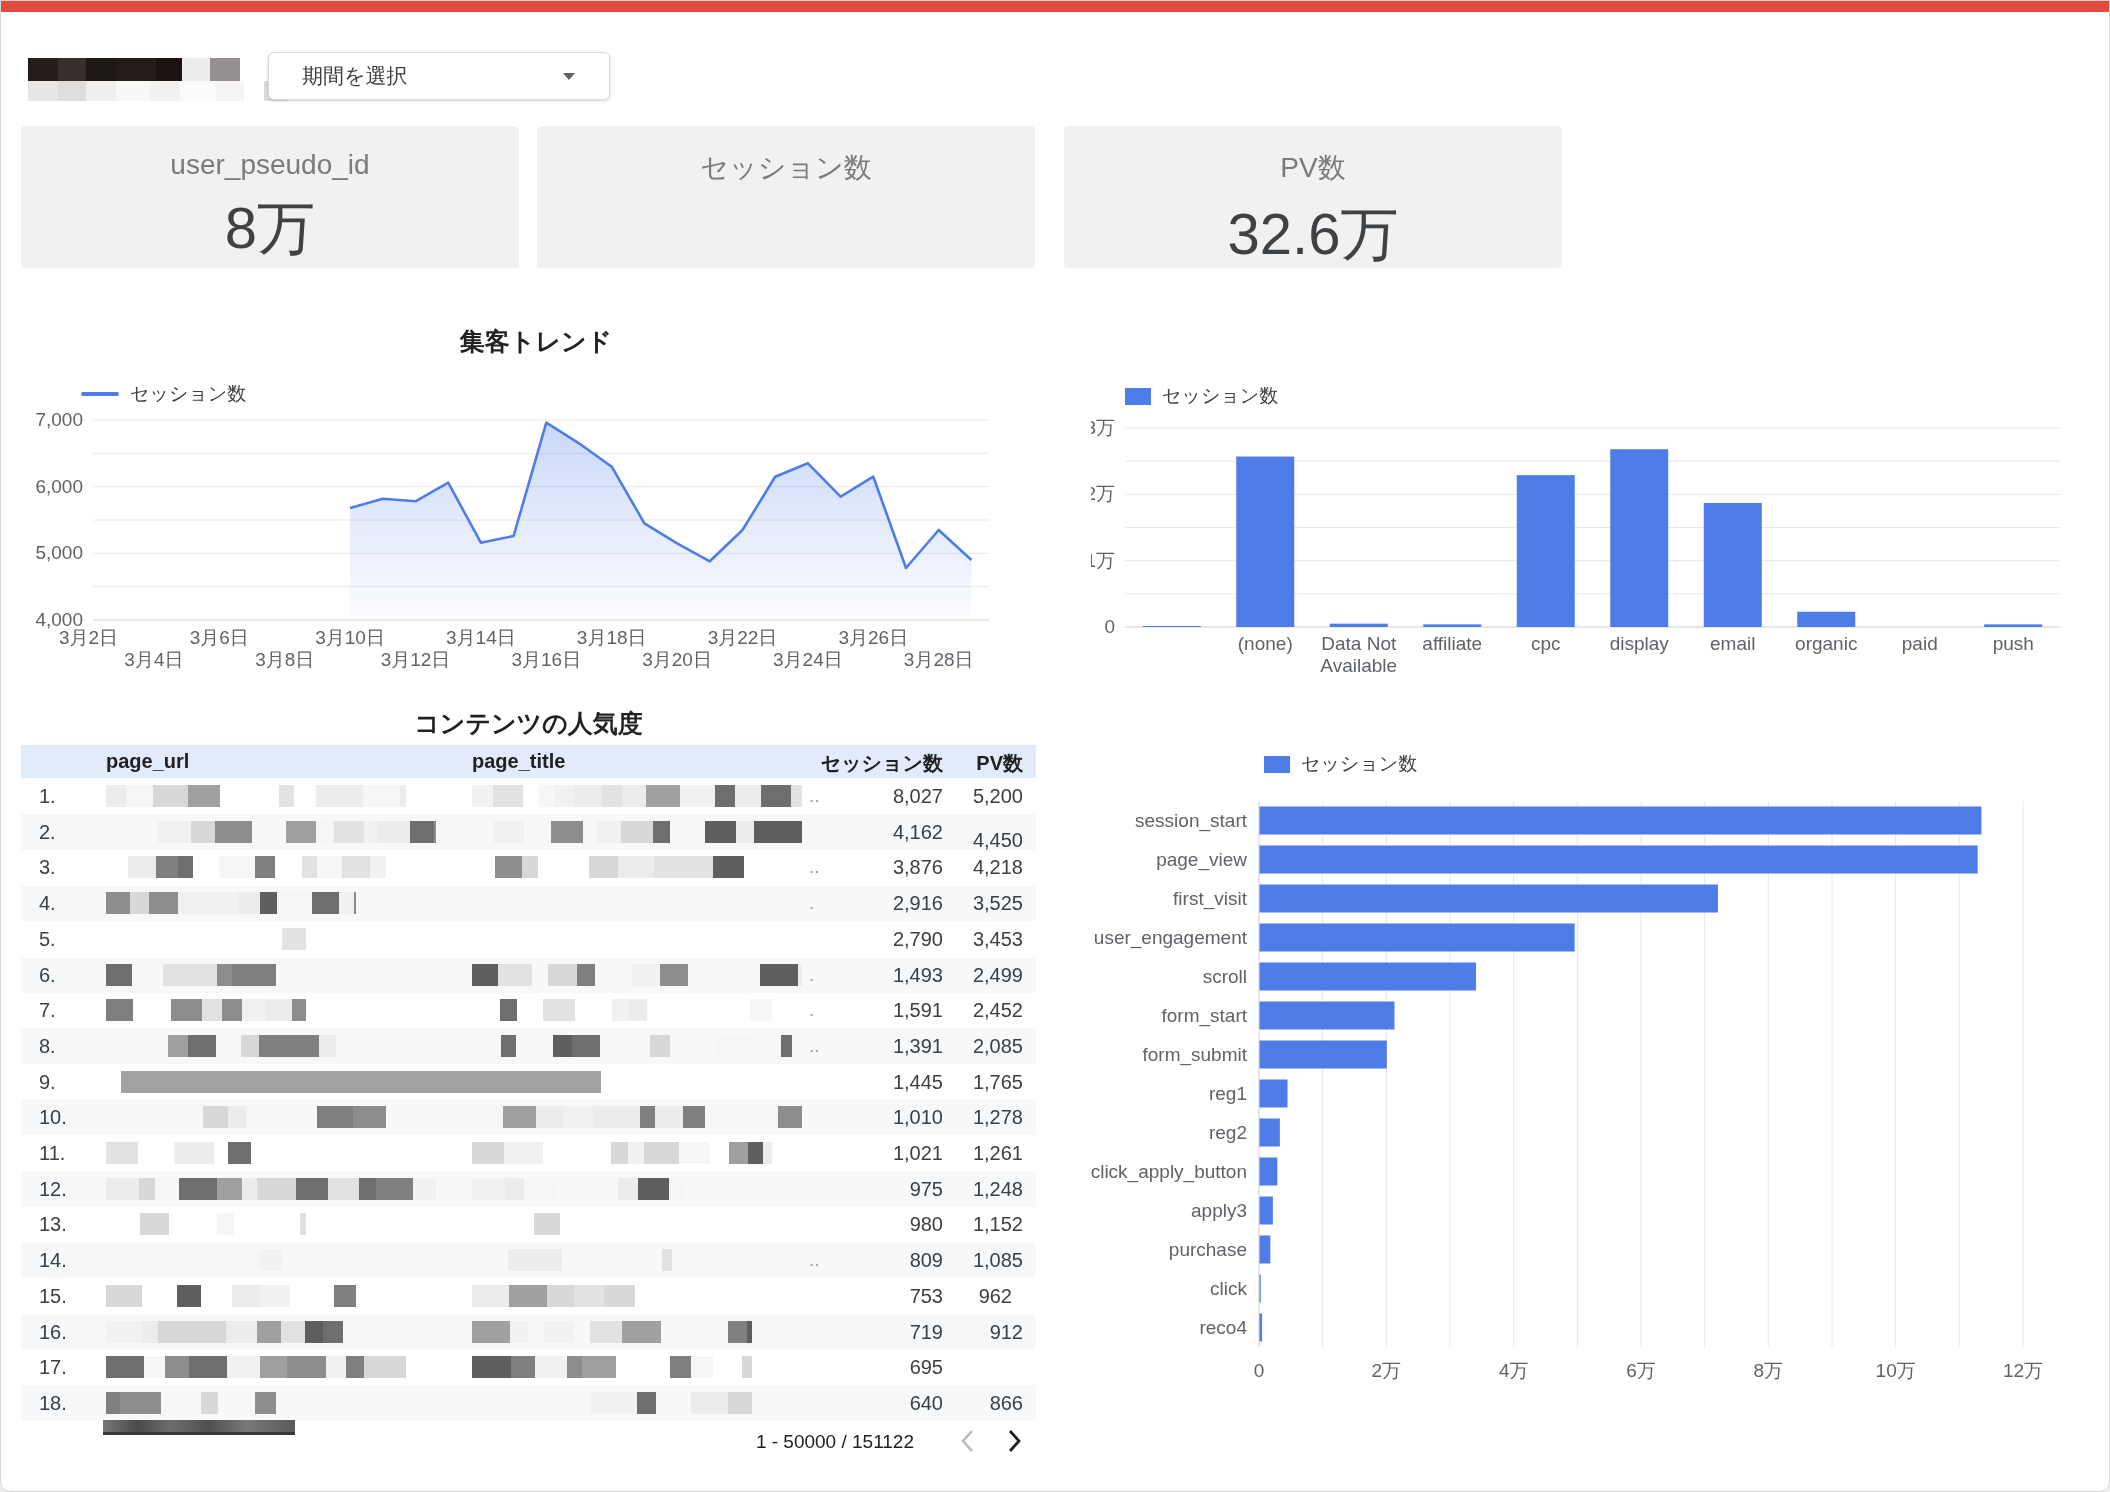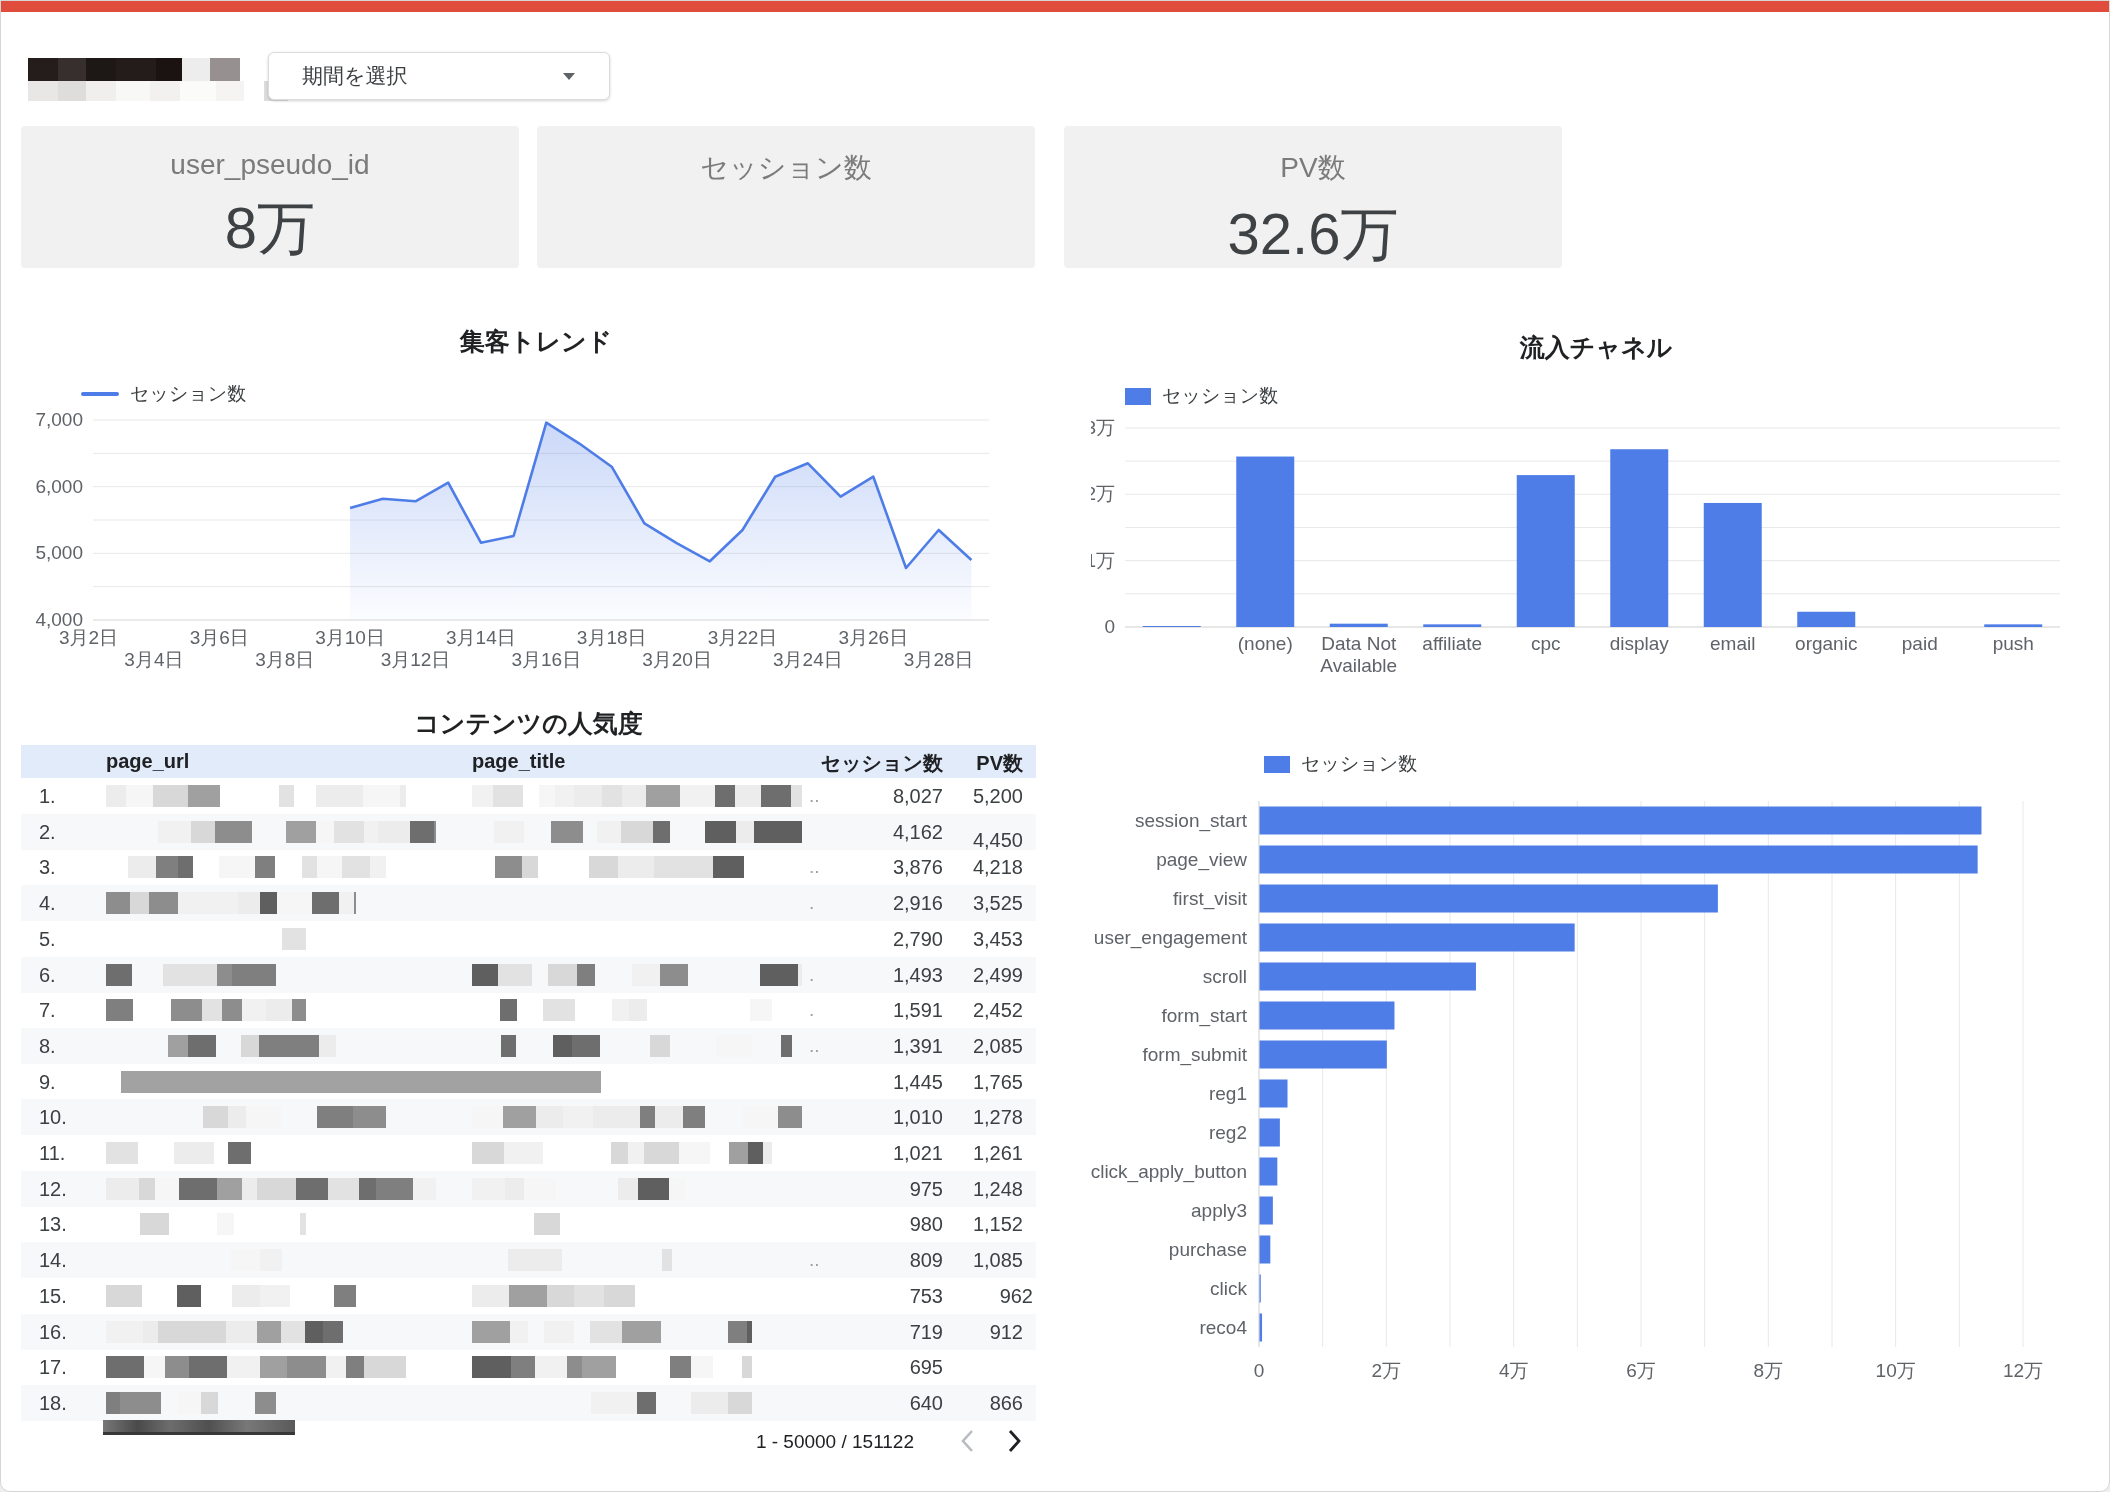--- a/index.html
+++ b/index.html
@@ -131,21 +131,20 @@
         <text x="515.3000000000001" y="347" text-anchor="middle" font-size="19" fill="#5f6368" font-weight="normal">3月16日</text>
         <text x="646.1" y="347" text-anchor="middle" font-size="19" fill="#5f6368" font-weight="normal">3月20日</text>
         <text x="776.9000000000001" y="347" text-anchor="middle" font-size="19" fill="#5f6368" font-weight="normal">3月24日</text>
         <text x="907.7" y="347" text-anchor="middle" font-size="19" fill="#5f6368" font-weight="normal">3月28日</text>
         <path d="M319.1,189.0L351.8,179.7L384.5,182.3L417.2,163.7L449.9,223.7L482.6,217.0L515.3,103.7L548.0,124.3L580.7,147.7L613.4,204.3L646.1,224.3L678.8,242.3L711.5,211.0L744.2,157.7L776.9,144.3L809.6,177.7L842.3,157.7L875.0,249.0L907.7,211.0L940.4,241.0L940.4,301L319.1,301Z" fill="url(#trendGrad)" stroke="none"></path>
         <path d="M319.1,189.0L351.8,179.7L384.5,182.3L417.2,163.7L449.9,223.7L482.6,217.0L515.3,103.7L548.0,124.3L580.7,147.7L613.4,204.3L646.1,224.3L678.8,242.3L711.5,211.0L744.2,157.7L776.9,144.3L809.6,177.7L842.3,157.7L875.0,249.0L907.7,211.0L940.4,241.0" fill="none" stroke="#4f7de8" stroke-width="2.6" stroke-linejoin="round"></path>
       </svg>
   </div>
 
   <div class="chart" style="left:1090px;top:318px;width:1010px;height:372px">
-    <div class="chart-title" style="top:12px">流入チャネル</div>
     <div class="legend" style="left:34px;top:64px">
       <span class="sqswatch"></span>
       <span>セッション数</span>
     </div>
     <svg id="svg-channels" width="1010" height="372">
         <g>
           <line x1="34" x2="969" y1="308" y2="308" stroke="#cfcfcf" stroke-width="1"></line>
           <line x1="34" x2="969" y1="274.8333333333333" y2="274.8333333333333" stroke="#e8e8e8" stroke-width="1"></line>
           <line x1="34" x2="969" y1="241.66666666666669" y2="241.66666666666669" stroke="#e8e8e8" stroke-width="1"></line>
           <line x1="34" x2="969" y1="208.5" y2="208.5" stroke="#e8e8e8" stroke-width="1"></line>
@@ -601,21 +600,21 @@
             <span style="width: 38px; background: rgb(160, 160, 160);"></span>
             <span style="width: 27px; background: rgb(216, 216, 216);"></span>
             <span style="width: 30px; background: rgb(226, 226, 226);"></span>
             <span style="width: 31px; background: rgb(216, 216, 216);"></span>
             <span style="width: 36px;"></span>
             <span style="width: 20px;"></span>
             <span style="width: 16px;"></span>
             <span style="width: 23px;"></span>
           </div>
           <span class="cell-r" style="right: 93px;">753</span>
-          <span class="cell-r" style="right: 3px; text-align: right;">962</span>
+          <span class="cell-r" style="right: 24px; text-align: right;">962</span>
         </div>
         <div class="trow alt" style="top: 535.5px;">
           <span class="num">16.</span>
           <div class="mosaic" style="left: 85px; width: 260px;">
             <span style="width: 37px; background: rgb(241, 241, 241);"></span>
             <span style="width: 15px; background: rgb(236, 236, 236);"></span>
             <span style="width: 35px; background: rgb(216, 216, 216);"></span>
             <span style="width: 33px; background: rgb(216, 216, 216);"></span>
             <span style="width: 31px; background: rgb(236, 236, 236);"></span>
             <span style="width: 24px; background: rgb(160, 160, 160);"></span>

